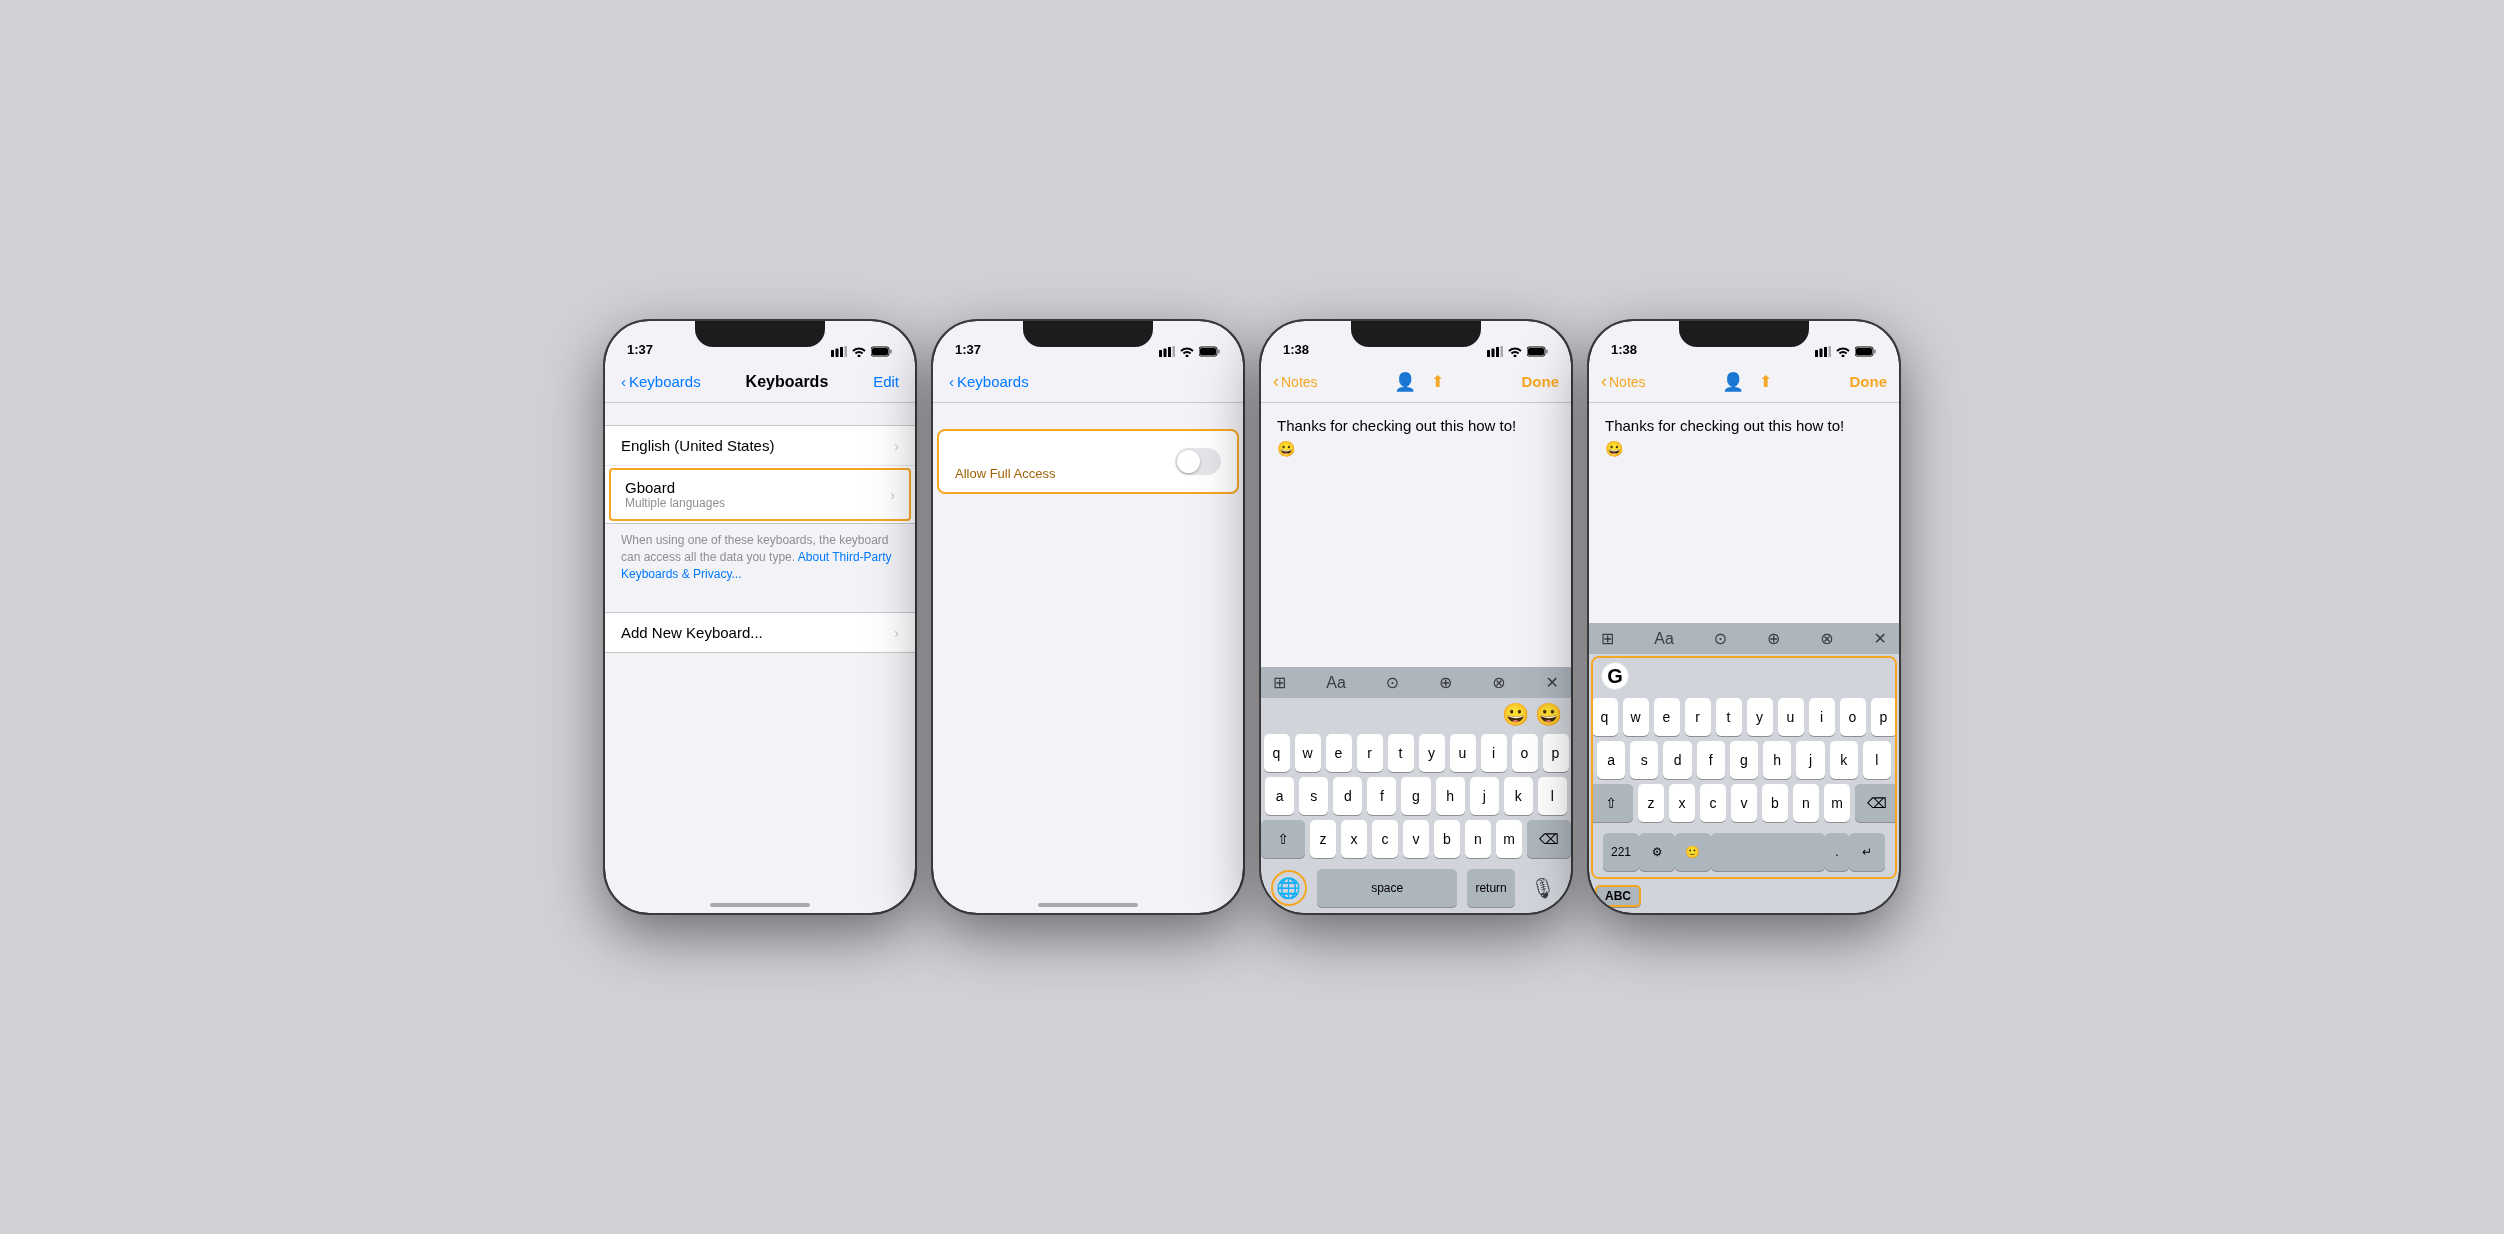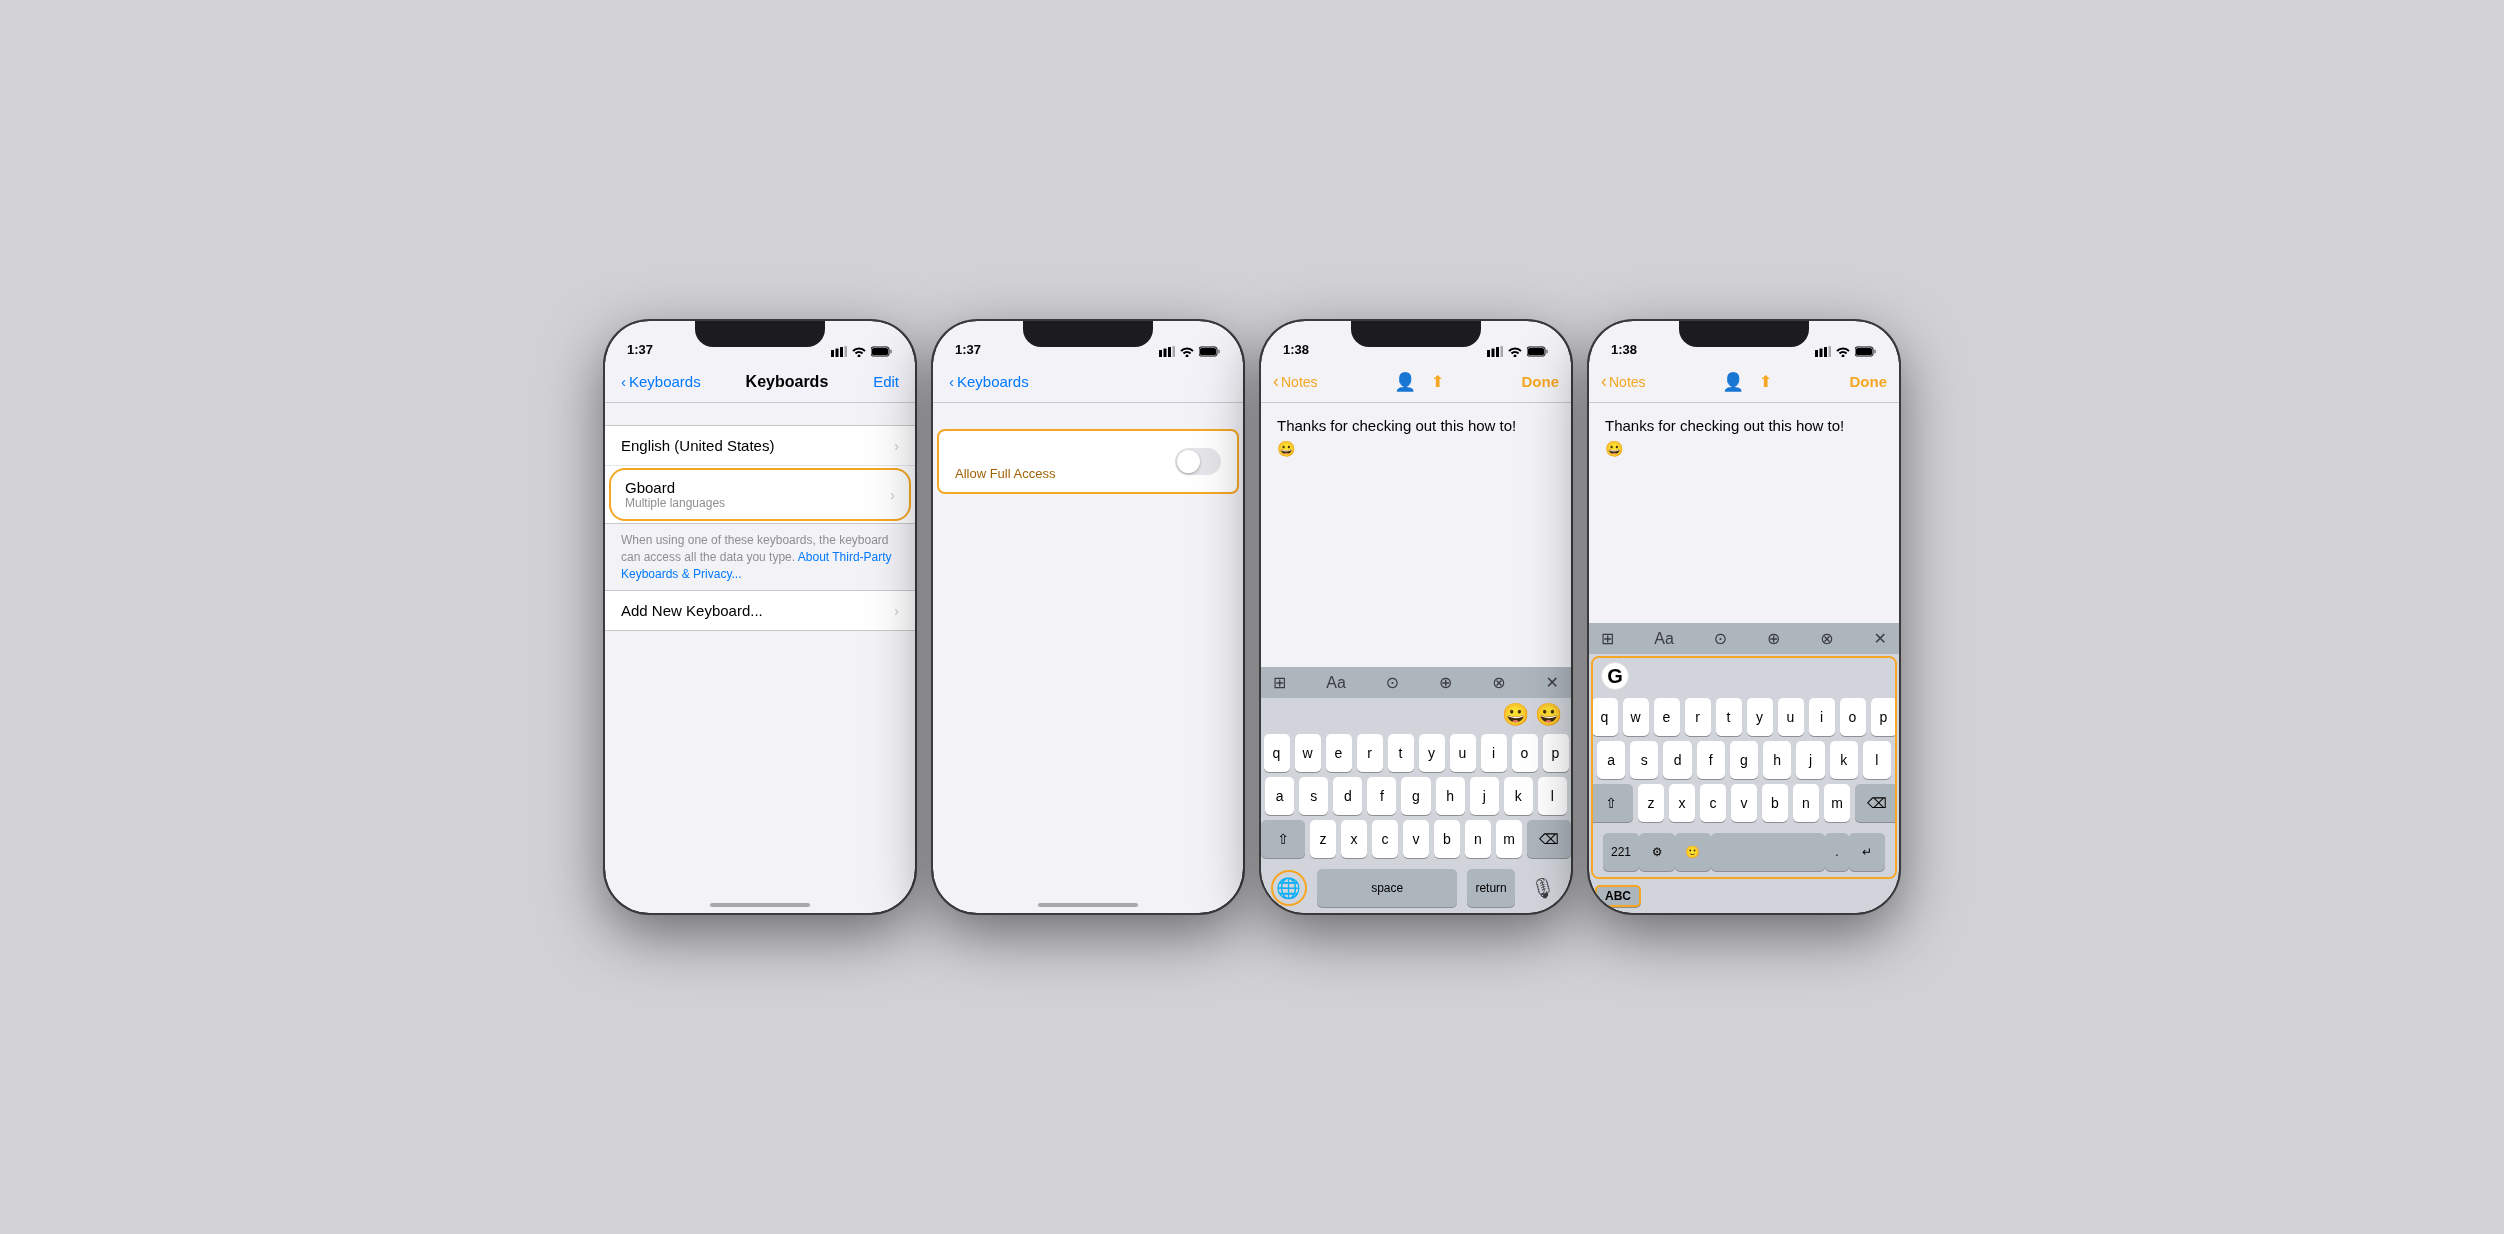--- a/index.html
+++ b/index.html
@@ -112,21 +112,21 @@
       border-bottom: 0.5px solid #e5e5ea;
       background: #fff;
     }
     .list-row:last-child { border-bottom: none; }
     .list-row-text { font-size: 15px; color: #000; }
     .list-row-chevron { color: #c7c7cc; font-size: 14px; }
 
     
     .gboard-row {
       border: 2.5px solid #f5a623;
-      border-radius: 16px;
+      border-radius: 4px;
       margin: 0 2px;
       background: #fff;
     }
     .gboard-row-inner {
       display: flex;
       align-items: center;
       justify-content: space-between;
       padding: 9px 14px;
     }
     .gboard-title { font-size: 15px; color: #000; }
@@ -431,21 +431,21 @@
           </div>
         </div>
       </div>
     </div>
 
     <div class="info-text">
       <span>When using one of these keyboards, the keyboard can access all the data you type.</span>
       <a href="#"><span>About Third-Party Keyboards &amp; Privacy...</span></a>
     </div>
 
-    <div style="background: #fff; border-top: 0.5px solid #c8c8cc; border-bottom: 0.5px solid #c8c8cc;">
+    <div style="margin-top: 22px; background: #fff; border-top: 0.5px solid #c8c8cc; border-bottom: 0.5px solid #c8c8cc;">
       <div class="add-keyboard-row">
         <span style="font-size:15px; color:#000;">Add New Keyboard...</span>
         <span style="color:#c7c7cc; font-size:14px;">›</span>
       </div>
     </div>
 
     <div class="home-indicator"></div>
   </div>
 </div>
 

